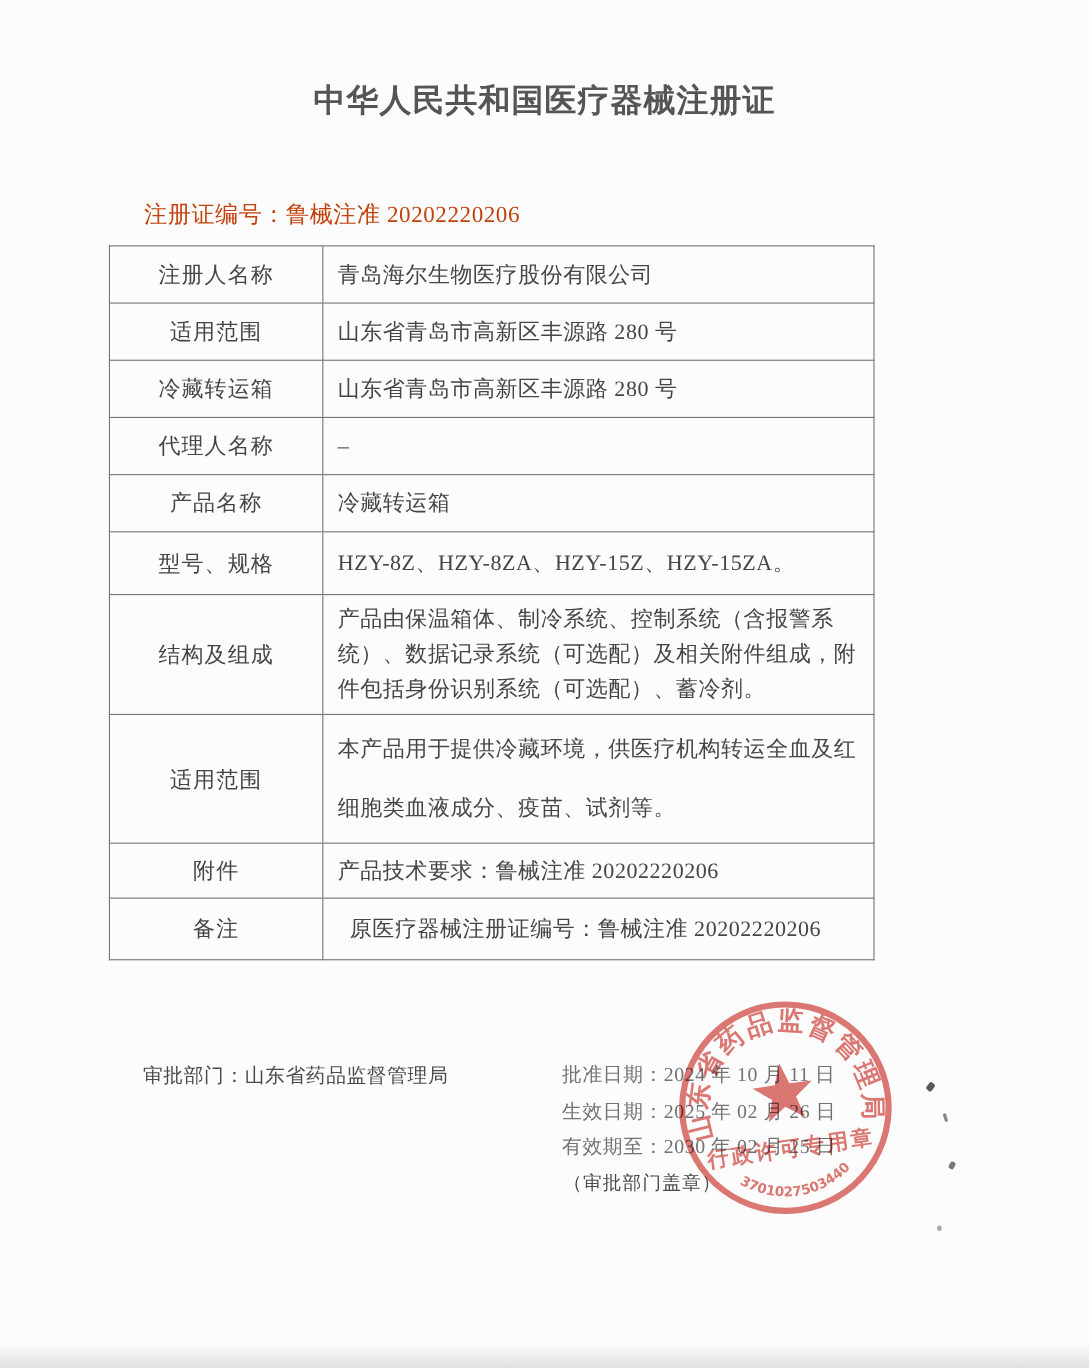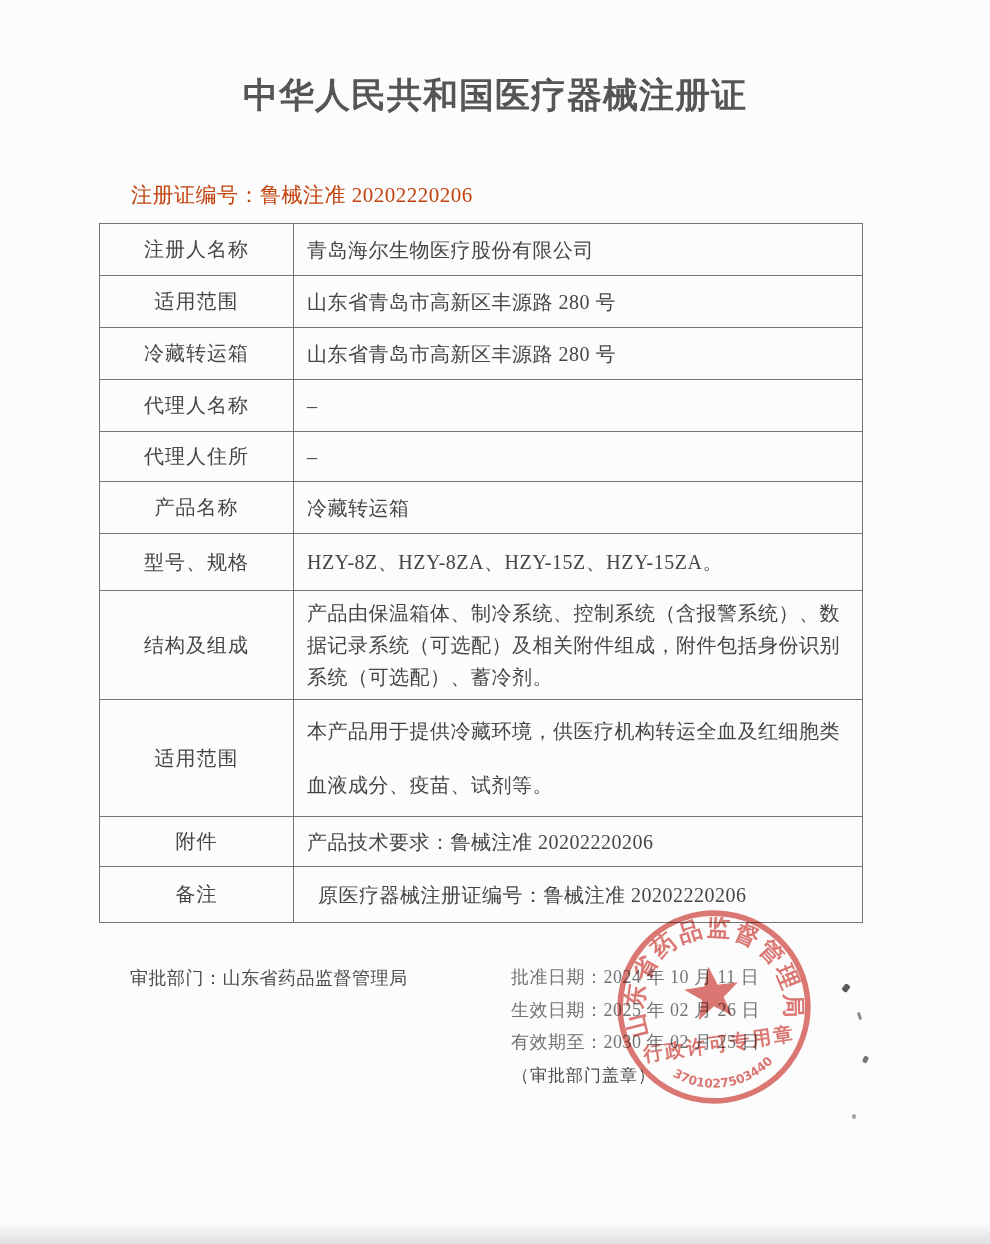--- a/index.html
+++ b/index.html
@@ -4,29 +4,29 @@
 <style>
   html,body{margin:0;padding:0;}
   body{
     width:990px;height:1244px;position:relative;overflow:hidden;
     background:#fcfcfc;
     font-family:"Liberation Serif","DejaVu Serif",serif;
     color:#474747;
   }
   .page-title{
     position:absolute;left:0;top:72px;width:990px;
-    text-align:center;font-size:35px;font-weight:bold;
+    text-align:center;font-size:29px;font-weight:bold;
     letter-spacing:1px;color:#555;
   }
   .reg-line{
     position:absolute;left:131px;top:181px;
     font-size:21px;color:#c2410c;letter-spacing:.5px;text-align:right;
   }
   table.cert{
-    position:absolute;left:99px;top:223px;width:764px;
+    position:absolute;left:99px;top:223px;width:696px;
     border-collapse:collapse;table-layout:fixed;padding-left:48px;
   }
   table.cert td{
     border:1px solid #747474;
     font-size:20px;color:#454545;
     vertical-align:middle;
   }
   td.lbl{width:191px;text-align:center;letter-spacing:1px;}
   td.val{padding:4px 14px 4px 13px;line-height:30px;letter-spacing:.5px;}
   tr.r7 td.val{line-height:32px;padding-top:6px;padding-bottom:6px;}
@@ -79,24 +79,20 @@
     <td class="val">山东省青岛市高新区丰源路 280 号</td>
   </tr>
   <tr class="r2" style="height:52px">
     <td class="lbl">冷藏转运箱</td>
     <td class="val">山东省青岛市高新区丰源路 280 号</td>
   </tr>
   <tr class="r3" style="height:52px">
     <td class="lbl">代理人名称</td>
     <td class="val">–</td>
   </tr>
-  <tr class="r4" style="height:50px">
-    <td class="lbl">代理人住所</td>
-    <td class="val">–</td>
-  </tr>
   <tr class="r5" style="height:52px">
     <td class="lbl">产品名称</td>
     <td class="val">冷藏转运箱</td>
   </tr>
   <tr class="r6" style="height:57px">
     <td class="lbl">型号、规格</td>
     <td class="val">HZY-8Z、HZY-8ZA、HZY-15Z、HZY-15ZA。</td>
   </tr>
   <tr class="r7" style="height:100px">
     <td class="lbl">结构及组成</td>

